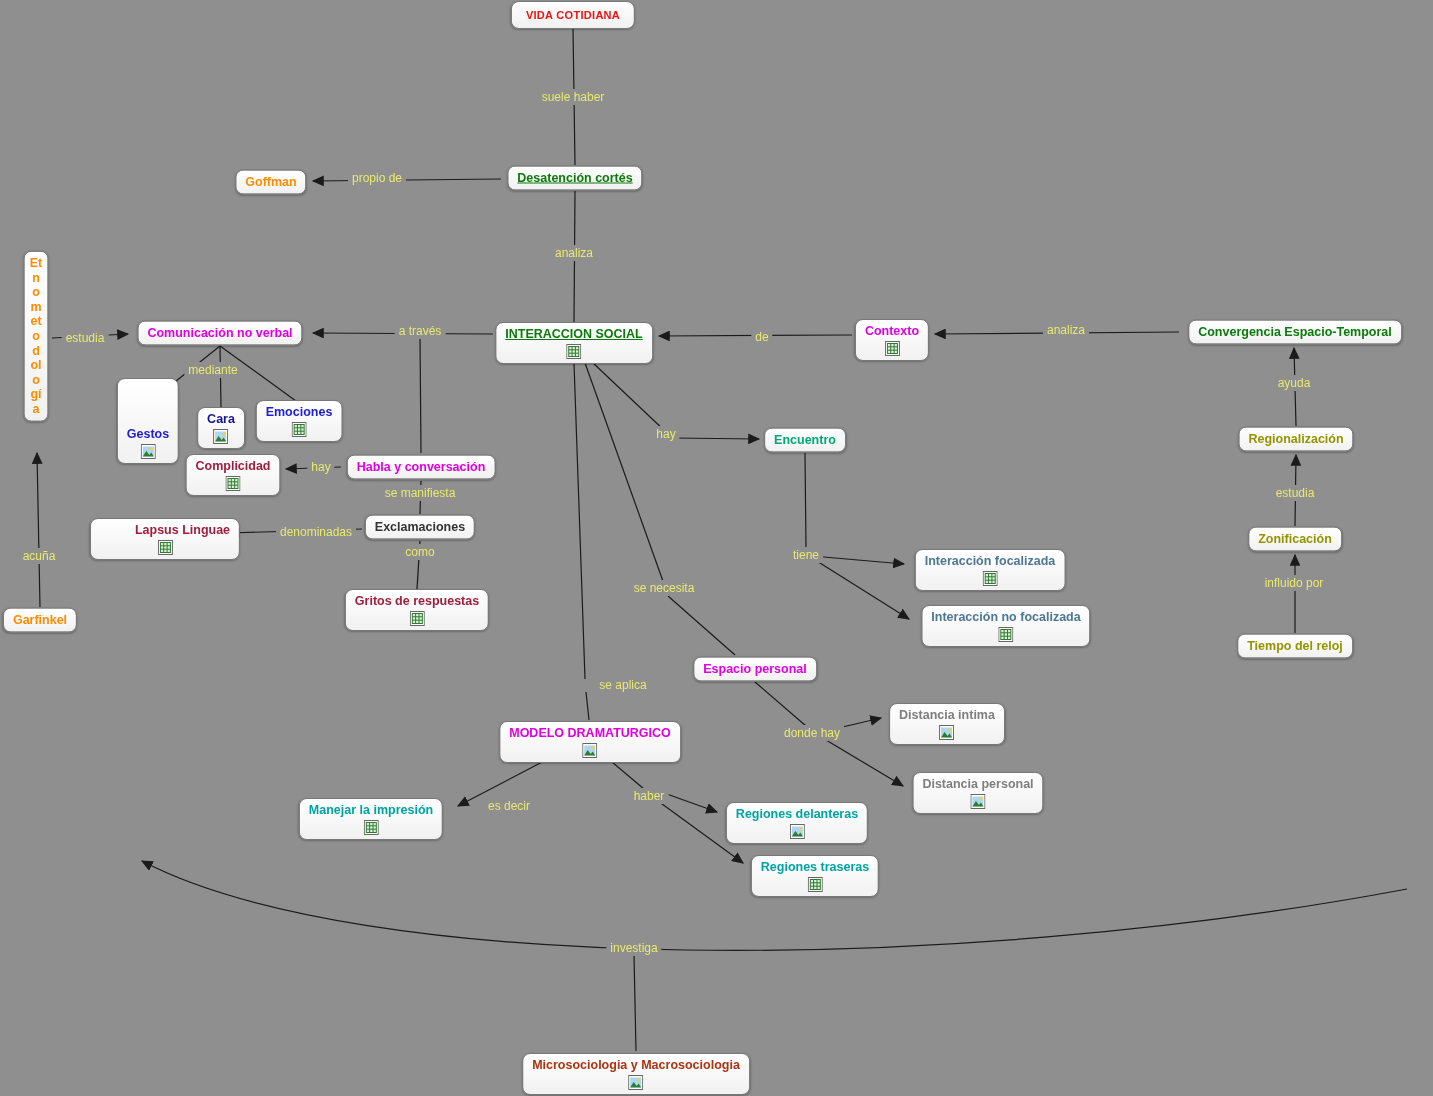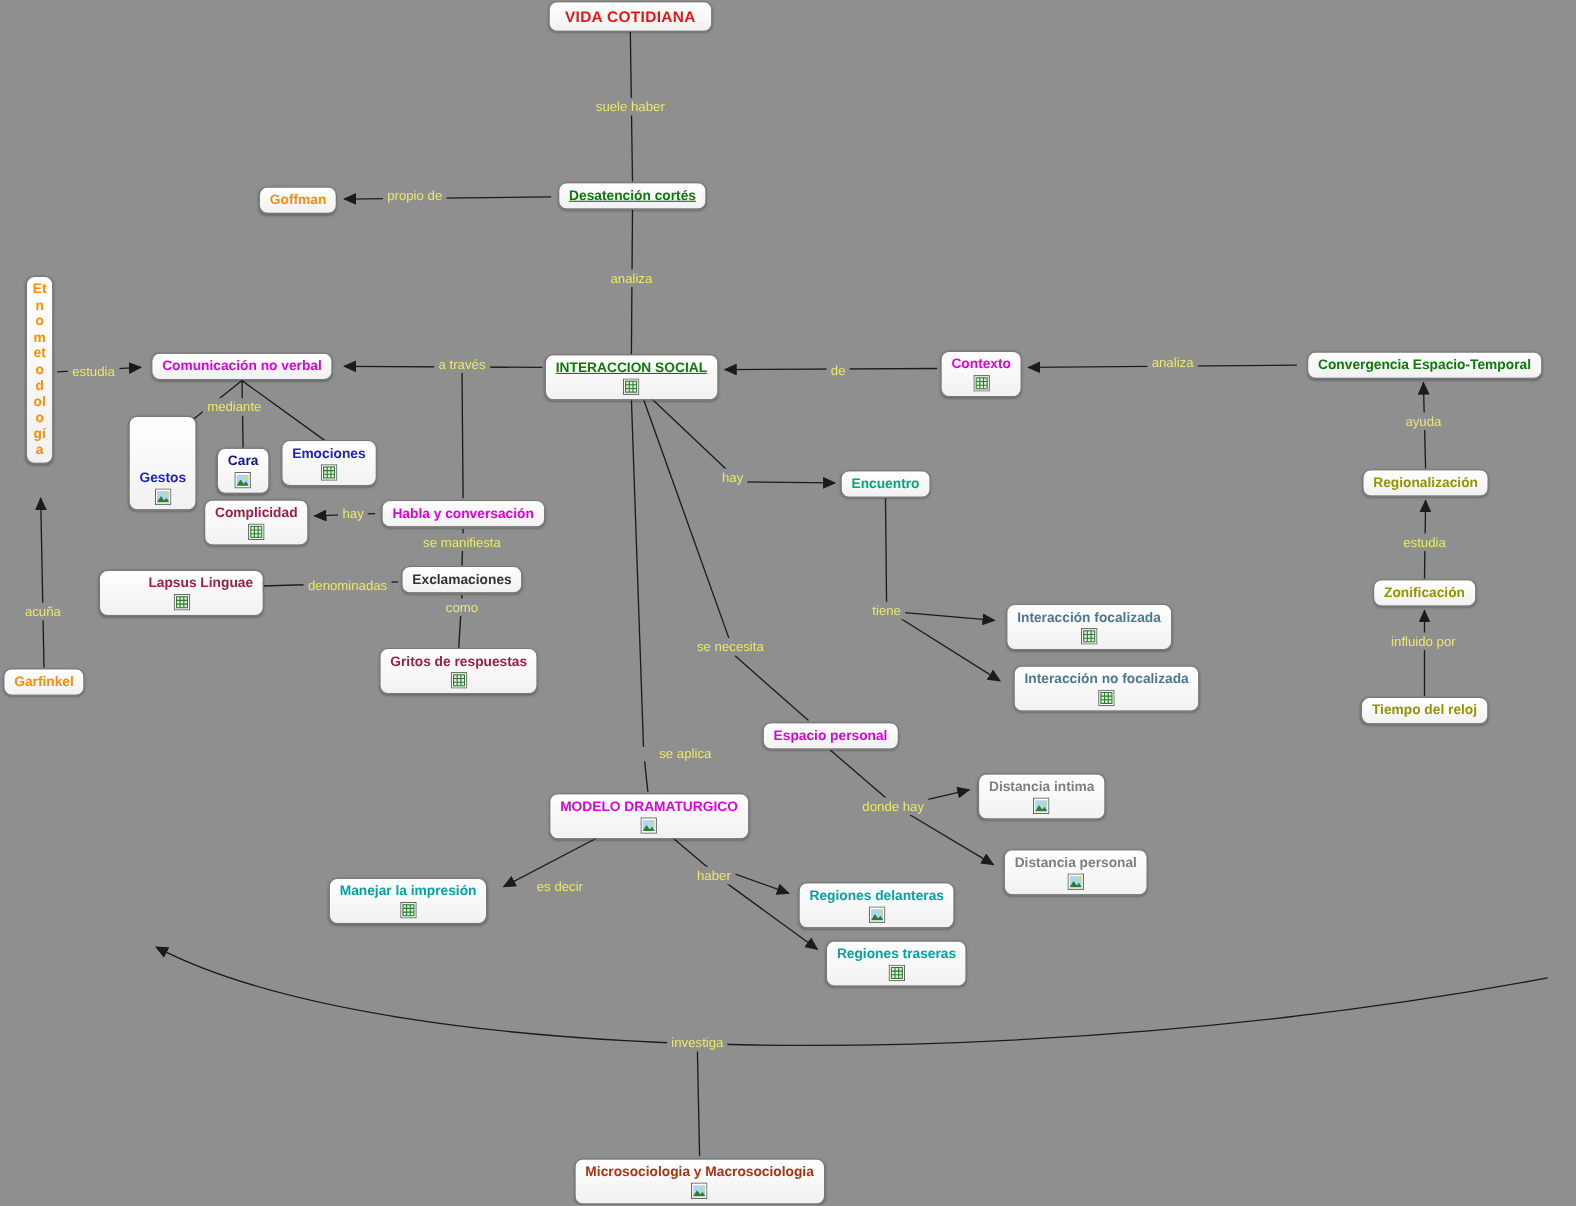--- a/index.html
+++ b/index.html
@@ -8,21 +8,21 @@
   svg.links{position:absolute;left:0;top:0;z-index:1;}
   .elabel{position:absolute;transform:translate(-50%,-50%);z-index:2;
           font:12px "Liberation Sans",sans-serif;background:#8f8f8f;padding:1px 4px;
           white-space:nowrap;}
   .node{position:absolute;transform:translate(-50%,-50%);z-index:3;
         background:linear-gradient(#ffffff,#f1f1f1);
         border:1px solid #787878;border-radius:8px;padding:4px 9px;
         display:flex;flex-direction:column;align-items:center;white-space:nowrap;
         box-shadow:0 1px 2px rgba(0,0,0,.25);}
   .nl{font:bold 12.5px "Liberation Sans",sans-serif;line-height:15px;}
-  .nl.big{font-size:14px;line-height:18px;letter-spacing:.3px;}
+  .nl.big{font-size:11px;line-height:18px;letter-spacing:.3px;}
   .nl.u{text-decoration:underline;}
   .node.vertical{padding:4px 5px;align-items:center;}
   .node.vertical .nl{white-space:normal;word-break:break-all;width:13px;display:block;
                      line-height:14.6px;text-align:center;}
   .icon{margin-top:2px;line-height:0;}
 </style>
 </head>
 <body>
 
 <div class="canvas">

